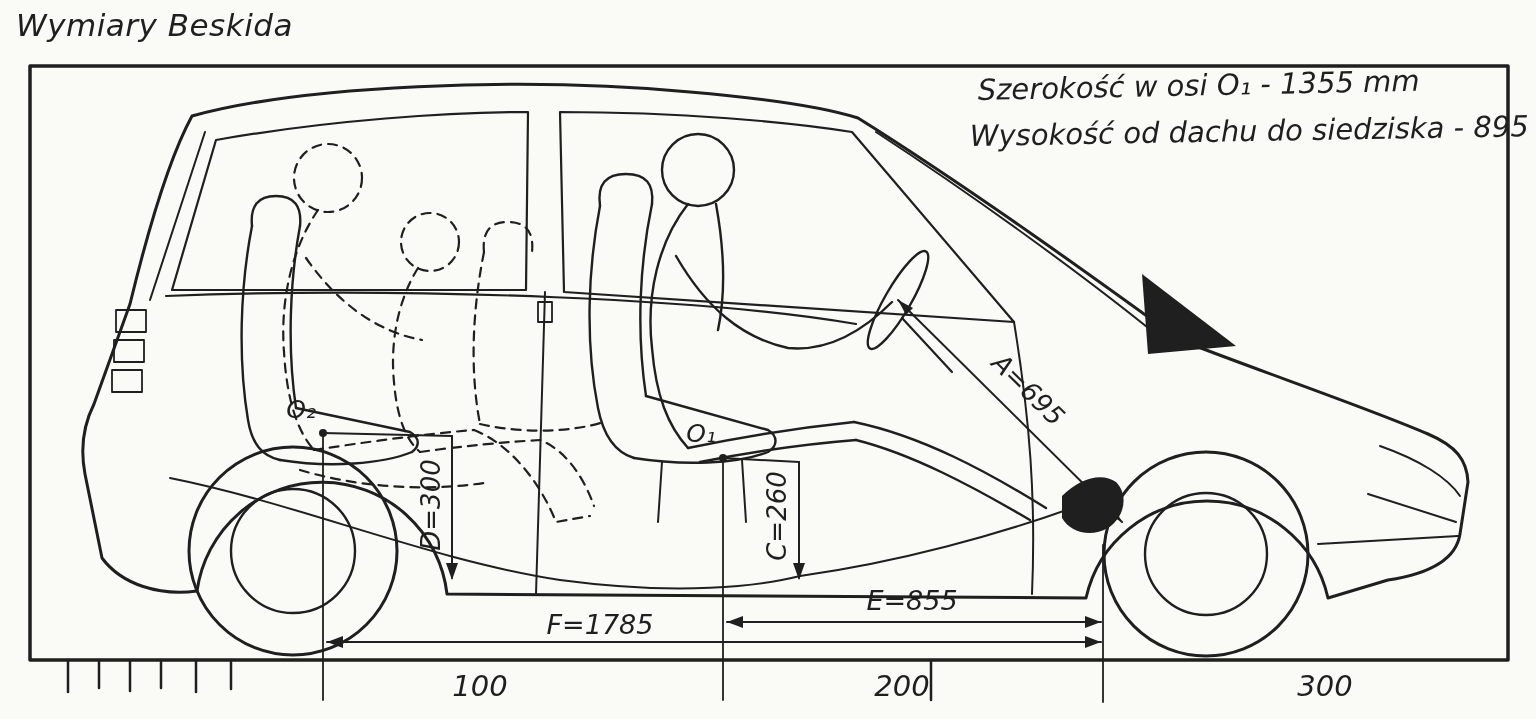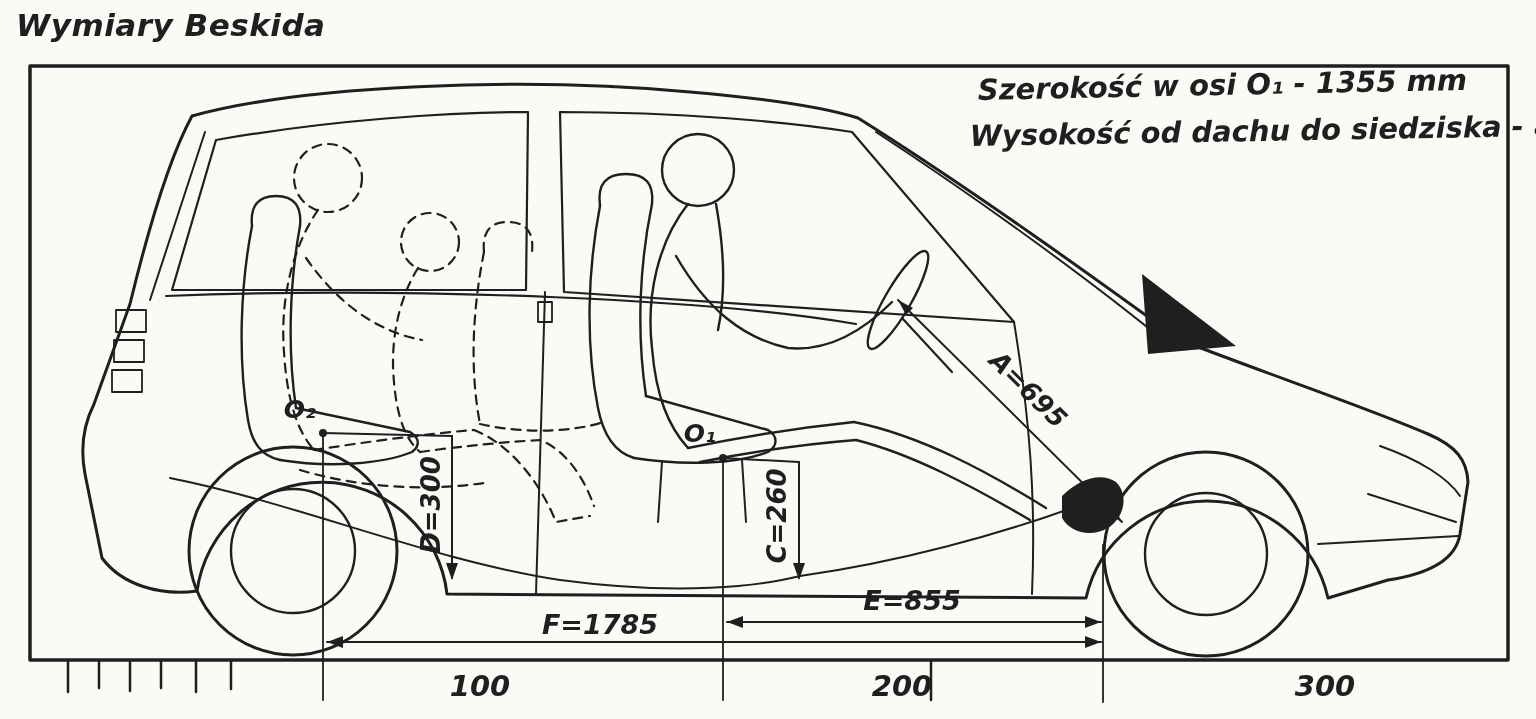--- a/index.html
+++ b/index.html
@@ -8,21 +8,20 @@
     width: 1536px;
     height: 719px;
     background: #fafaf6;
     overflow: hidden;
   }
   .page {
     position: relative;
     width: 1536px;
     height: 626px;
     background: #fafaf6;
-    font-weight: bold;
   }
   svg { display: block; }
   text {
     font-family: "DejaVu Sans", sans-serif;
     fill: #1f1f1f;
   }
   .hand   { font-style: italic; }
   .stroke { fill: none; stroke: #1f1f1f; stroke-linecap: round; stroke-linejoin: round; }
   .dashed { stroke-dasharray: 9 7; }
   .fill   { fill: #1f1f1f; stroke: none; }

